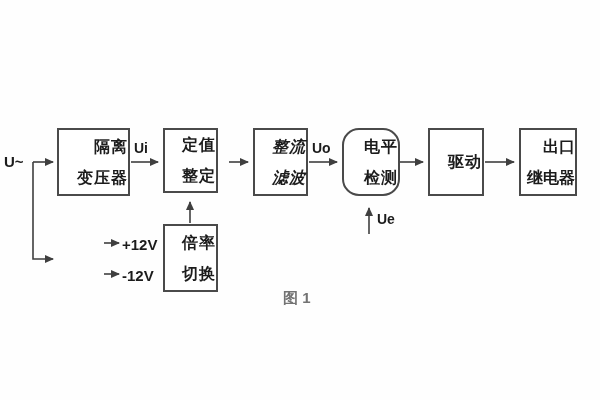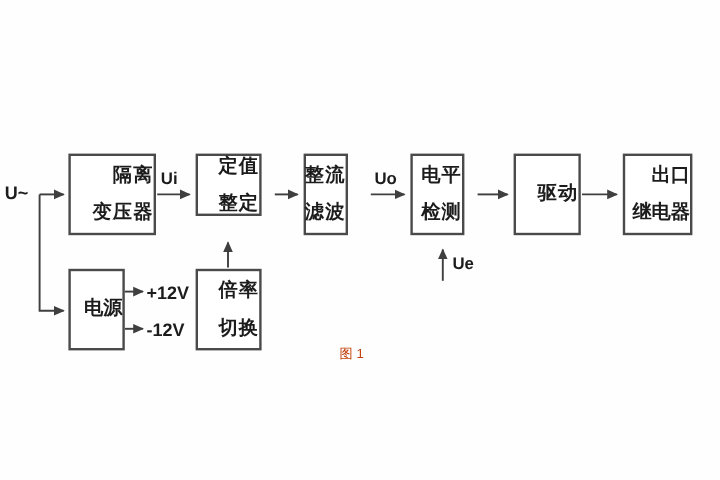--- a/index.html
+++ b/index.html
@@ -40,23 +40,23 @@
     position: absolute;
     color: #1c1c1c;
     font-weight: bold;
     font-size: 15px;
     line-height: 1;
     white-space: nowrap;
   }
   .lbl.small { font-size: 14px; }
   .caption {
     position: absolute;
-    color: #c2410c;
-    font-weight: normal;
-    font-size: 11px;
+    color: #737373;
+    font-weight: bold;
+    font-size: 15px;
     line-height: 1;
   }
 </style>
 </head>
 <body>
 
 <div id="canvas">
 
   <svg id="connectors" viewBox="0 0 600 400" fill="none" stroke="#3f3f3f" stroke-width="1.6">
     <defs>
@@ -80,47 +80,44 @@
     <path d="M190,223 V202" marker-end="url(#arr)"></path>
 
     <path d="M369,234 V208" marker-end="url(#arr)"></path>
   </svg>
 
   <div class="box" style="left:57px; top:128px; width:73px; height:68px;">
     <span>隔离</span>
     <span>变压器</span>
   </div>
 
-  <div class="box" style="left:163px; top:128px; width:55px; height:52px;">
+  <div class="box" style="left:163px; top:128px; width:55px; height:65px;">
     <span>定值</span>
     <span>整定</span>
   </div>
 
-  <div class="box" style="left:253px; top:128px; width:37px; height:68px;">
+  <div class="box" style="left:253px; top:128px; width:55px; height:68px;font-style:italic;">
     <span>整流</span>
     <span>滤波</span>
   </div>
 
-  <div class="box" style="left:342px; top:128px; width:45px; height:68px;">
+  <div class="box" style="left:342px; top:128px; width:58px; height:68px;border-radius:17px;">
     <span>电平</span>
     <span>检测</span>
   </div>
 
   <div class="box" style="left:428px; top:128px; width:56px; height:68px;">
     <span>驱动</span>
   </div>
 
   <div class="box" style="left:519px; top:128px; width:58px; height:68px; letter-spacing:0;">
     <span>出口</span>
     <span>继电器</span>
   </div>
 
-  <div class="box" style="left:57px; top:224px; width:47px; height:68px; letter-spacing:0;">
-    <span>电源</span>
-  </div>
 
   <div class="box" style="left:163px; top:224px; width:55px; height:68px;padding-left:44px;">
     <span>倍率</span>
     <span>切换</span>
   </div>
 
 
   <span class="lbl" style="left:4px; top:154px;">U~</span>
 
   <span class="lbl small" style="left:134px; top:141px;">Ui</span>

